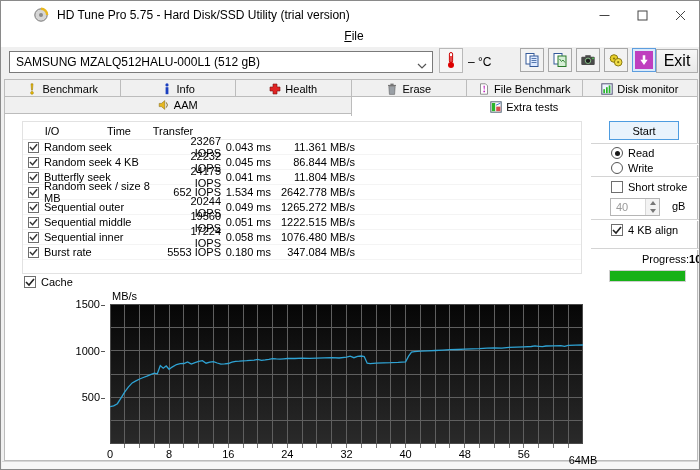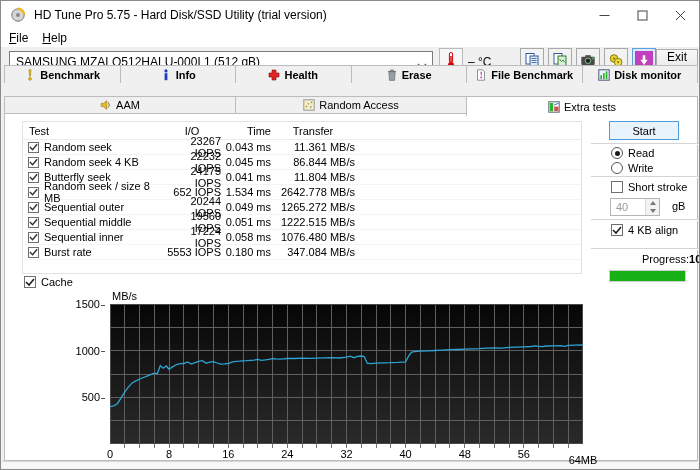--- a/index.html
+++ b/index.html
@@ -1,49 +1,49 @@
 <!DOCTYPE html>
 <html><head>
 <meta charset="utf-8">
 <style>
   * { margin:0; padding:0; box-sizing:border-box; }
   html,body { width:700px; height:470px; font-family:"Liberation Sans",sans-serif; font-size:11px; color:#000; }
   .window { position:relative; width:700px; height:470px; background:#f0f0f0; border:1px solid #8a8a8a; overflow:hidden; }
 
   
-  .titlebar { position:absolute; left:0; top:0; right:0; height:28px; background:#fff; display:flex; align-items:center; }
+  .titlebar { position:absolute; left:0; top:0; right:0; height:28px; background:#fff; display:flex; align-items:center;padding-left:23px; }
   .app-icon { margin-left:9px; width:16px; height:16px; }
   .app-icon svg { width:16px; height:16px; display:block; }
   .title-text { margin-left:8px; font-size:12px; }
   .win-controls { position:absolute; right:0; top:0; height:28px; display:flex; }
   .win-btn { width:38px; height:28px; display:flex; align-items:center; justify-content:center; }
   .win-btn svg { width:11px; height:11px; display:block; }
 
   
-  .menubar { position:absolute; left:0; top:28px; right:0; height:18px; background:#fff; display:flex; align-items:center; padding-left:8px; gap:14px; }
+  .menubar { position:absolute; left:0; top:28px; right:0; height:18px; background:#fff; display:flex; align-items:center; padding-left:8px; gap:14px;flex-direction:column; }
   .menu-item { display:inline-block; font-size:12px; }
   .menu-item::first-letter { text-decoration:underline; }
 
   
   .combo { position:absolute; left:8px; top:50px; width:424px; height:22px; background:#fff; border:1px solid #7a7a7a; display:flex; align-items:center; padding:0 22px 0 6px; font-size:12px; }
   .combo-chevron { position:absolute; right:5px; top:7px; width:10px; height:7px; }
   .temp-btn { position:absolute; left:438px; top:47px; width:24px; height:25px; border:1px solid #b9b9b9; background:#f6f6f6; display:flex; align-items:center; justify-content:center; }
   .temp-btn svg { width:14px; height:18px; }
   .temp-label { position:absolute; left:467px; top:54px; font-size:12px; }
   .toolbtns { position:absolute; left:519px; top:47px; display:flex; gap:4px; }
   .tool-btn { width:24px; height:24px; border:1px solid #a8a8a8; background:#f2f2f2; display:flex; align-items:center; justify-content:center; }
   .tool-btn svg { width:16px; height:16px; display:block; }
   .tool-btn.highlighted { border-color:#5e9ede; background:#d9eafb; }
   .tool-accent { width:18px; height:18px; display:flex; align-items:center; justify-content:center; }
   .tool-accent svg { width:12px; height:12px; }
-  .exit-btn { position:absolute; left:655px; top:48px; width:42px; height:24px; border:1px solid #adadad; background:linear-gradient(#f7f7f7,#e8e8e8); display:flex; align-items:flex-start; justify-content:center; font-size:12px; }
+  .exit-btn { position:absolute; left:655px; top:48px; width:42px; height:24px; border:1px solid #adadad; background:linear-gradient(#f7f7f7,#e8e8e8); display:flex; align-items:center; justify-content:center; font-size:16px; }
 
   
   .tabs { position:absolute; left:3px; width:694px; height:18px; display:flex; }
-  #tabs-row1 { top:64px;font-weight:bold; }
+  #tabs-row1 { top:78px; }
   #tabs-row2 { top:95px; }
   .tab { flex:1 1 0; display:flex; align-items:center; justify-content:center; gap:4px; background:#f0f0f0; border:1px solid #bcbcbc; margin-left:-1px; white-space:nowrap; }
   #tabs-row1 .tab { border-bottom:none; }
   .tab:first-child { margin-left:0; }
   .tab .icon svg { width:12px; height:12px; display:block; }
   .tab.active { background:#fff; border-bottom:none; height:20px; z-index:3; position:relative; }
 
   
   .content { position:absolute; left:3px; top:112px; width:694px; height:348px; background:#fff; border:1px solid #bcbcbc; z-index:1; }
   .bottom-strip { position:absolute; left:1px; right:1px; top:460px; height:9px; background:#f7f7f7; border-top:1px solid #d6d6d6; }
@@ -262,50 +262,37 @@
   <div class="tabs" id="tabs-row2">
       <div class="tab">
         <span class="icon">
           <svg viewBox="0 0 12 12">
             <path d="M1.2 4.4h2.2L6.8 1.6v8.8L3.4 7.6H1.2z" fill="#e7b820" stroke="#7a6010" stroke-width=".5"></path>
             <path d="M8.3 3.4q2.2 2.6 0 5.2" fill="none" stroke="#7a6010" stroke-width=".9"></path>
           </svg>
         </span>
         <span>AAM</span>
       </div>
-      <div class="tab">
-        <span class="icon">
-          <svg viewBox="0 0 12 12">
-            <rect x="0.8" y="0.8" width="10.4" height="10.4" fill="#f3ecc9" stroke="#999"></rect>
-            <circle cx="3.4" cy="7.6" r=".8" fill="#b08a2a"></circle>
-            <circle cx="5.4" cy="4.8" r=".8" fill="#b08a2a"></circle>
-            <circle cx="7.9" cy="8.1" r=".8" fill="#888"></circle>
-            <circle cx="8.6" cy="3.4" r=".8" fill="#b08a2a"></circle>
-          </svg>
-        </span>
-        <span>Random Access</span>
-      </div>
       <div class="tab active">
         <span class="icon">
           <svg viewBox="0 0 12 12">
             <rect x="0.8" y="0.8" width="10.4" height="10.4" fill="#fff" stroke="#567"></rect>
             <rect x="1.8" y="2" width="3.4" height="8.2" fill="#2bb52b"></rect>
             <rect x="6.2" y="5.6" width="4.2" height="4.6" fill="#d45050"></rect>
             <path d="M6 4.2l4.4-2" stroke="#36c" stroke-width=".9" fill="none"></path>
           </svg>
         </span>
         <span>Extra tests</span>
       </div>
     </div>
 
   <div class="content">
 
     <div class="rtable">
       <div class="thead">
-        <span class="h-test">Test</span>
         <span class="h-io">I/O</span>
         <span class="h-time">Time</span>
         <span class="h-transfer">Transfer</span>
       </div>
       <div id="table-body">
           <div class="t-row">
             <span class="c-test">
               <span class="cb on">
                 <svg viewBox="0 0 10 10">
                   <path d="M1 5l3 3 5-6" stroke="#333" fill="none" stroke-width="1.6"></path>

